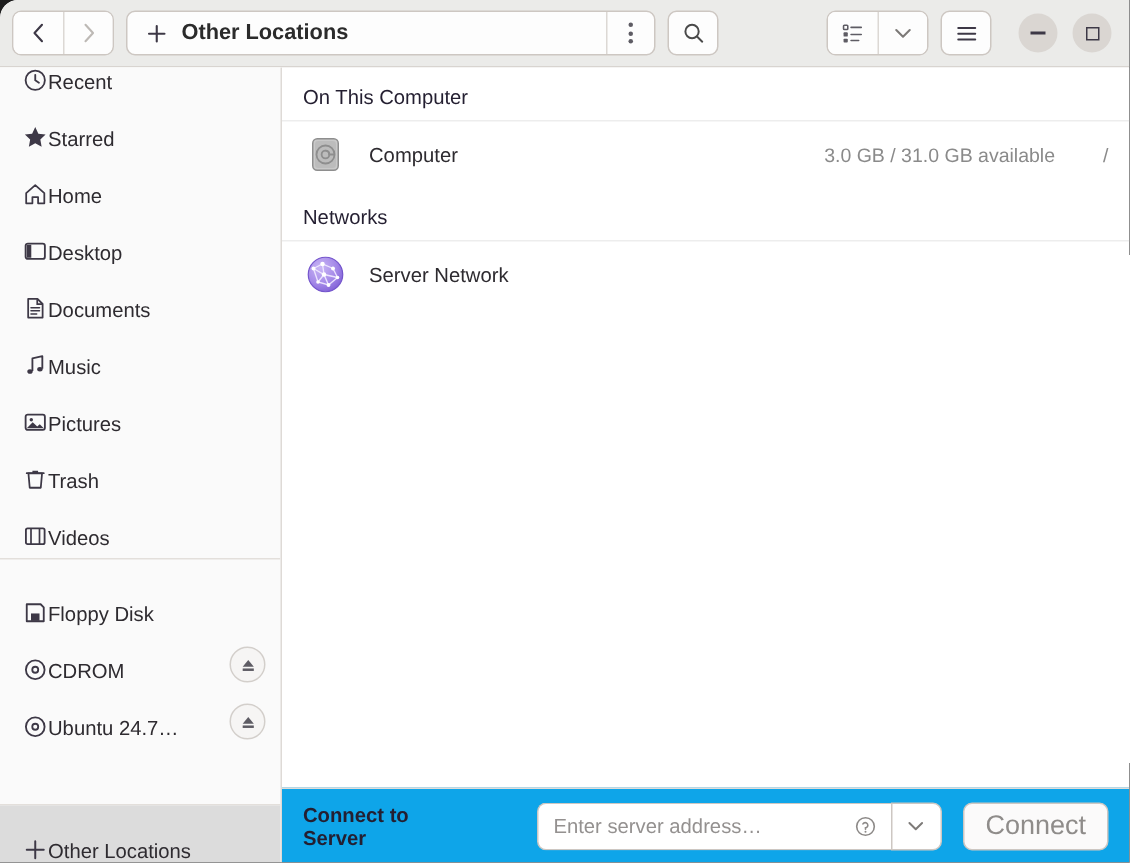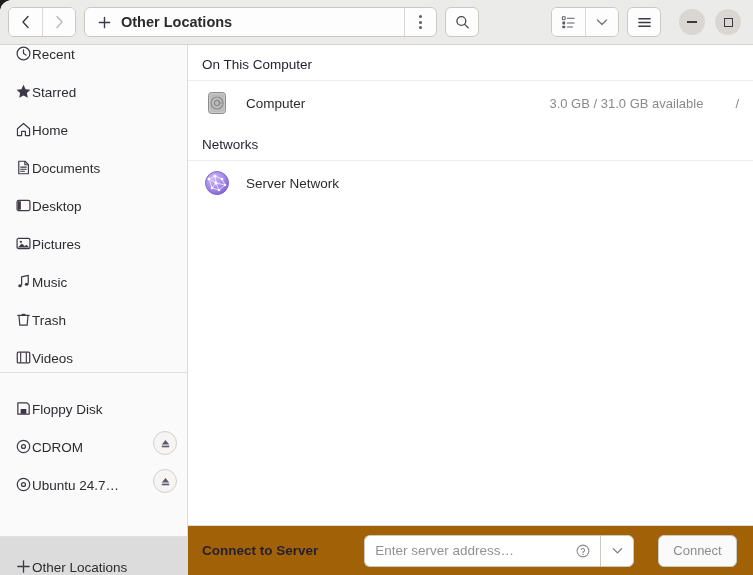--- a/index.html
+++ b/index.html
@@ -216,21 +216,21 @@
   .loc-icon { width: 30px; height: 30px; flex: 0 0 30px; display: flex; align-items: center; justify-content: center; }
   .loc-name { font-size: 13.5px; color: #2e2b30; flex: 1; }
   .loc-space { font-size: 13px; color: #8a8a8a; white-space: nowrap; }
   .loc-mount { font-size: 13px; color: #8a8a8a; margin-left: 18px; }
 
   
   .connbar {
     height: 50px;
     min-height: 50px;
     border-top: 1px solid #e0dcd8;
-    background: #a16207;
+    background: #0ea5e9;
     display: flex;
     align-items: center;
     padding: 16px 14px;
     gap: 0;
   }
   .conn-title { font-size: 13.5px; font-weight: bold; color: #241f31; }
   .conn-entrygroup {
     margin-left: 46px;
     display: flex;
     height: 32px;
@@ -262,28 +262,28 @@
   .helpicon { width: 18px; height: 18px; flex: 0 0 18px; display:flex; align-items:center; justify-content:center; cursor: pointer; }
   .conn-drop {
     width: 34px;
     border: 1px solid #cdc7c2;
     border-radius: 0 6px 6px 0;
     background: #fff;
     display: flex; align-items: center; justify-content: center;
     cursor: pointer;
   }
   .conn-btn {
-    margin-left: 24px;
+    margin-left: 14px;
     height: 32px;
     border: 1px solid #cdc7c2;
     border-radius: 6px;
     background: #fbfafa;
     display: flex; align-items: center;
     padding: 0 14px;
-    font-size: 13px;
+    font-size: 18px;
     color: #8f8c8a;
     white-space: nowrap;
     cursor: pointer;
     text-align: center;
   }
 </style>
 </head>
 <body>
 
 <div class="window">
@@ -390,59 +390,59 @@
               <svg width="17" height="17" viewBox="0 0 18 18">
                   <path d="M2.6 8.2 L9 2.6 L15.4 8.2 V15.4 H11 V11 H7 V15.4 H2.6 Z" fill="none" stroke="#3d3846" stroke-width="1.25" stroke-linejoin="round"></path>
                 </svg>
             </span>
             <span class="sb-label">Home</span>
           </div>
 
           <div class="sb-item">
             <span class="sb-icon">
               <svg width="17" height="17" viewBox="0 0 18 18">
+                  <rect x="2.2" y="3.6" width="13.6" height="10.8" rx="1.6" fill="none" stroke="#3d3846" stroke-width="1.3"></rect>
+                  <path d="M3 4.4 H6.2 V13.6 H3 Z" fill="#3d3846"></path>
+                </svg>
+            </span>
+            <span class="sb-label">Desktop</span>
+          </div>
+
+          <div class="sb-item">
+            <span class="sb-icon">
+              <svg width="17" height="17" viewBox="0 0 18 18">
                   <path d="M4 2.4 H10.6 L14.2 6 V15.6 H4 Z" fill="none" stroke="#3d3846" stroke-width="1.25" stroke-linejoin="round"></path>
                   <path d="M10.4 2.6 V6.1 H13.9" fill="none" stroke="#3d3846" stroke-width="1.2"></path>
                   <path d="M6 8.6 H12 M6 10.8 H12 M6 13 H10" stroke="#3d3846" stroke-width="1.1" stroke-linecap="round"></path>
                 </svg>
             </span>
             <span class="sb-label">Documents</span>
           </div>
 
-          <div class="sb-item">
-            <span class="sb-icon">
-              <svg width="17" height="17" viewBox="0 0 18 18">
-                  <rect x="2.2" y="3.6" width="13.6" height="10.8" rx="1.6" fill="none" stroke="#3d3846" stroke-width="1.3"></rect>
-                  <path d="M3 4.4 H6.2 V13.6 H3 Z" fill="#3d3846"></path>
-                </svg>
-            </span>
-            <span class="sb-label">Desktop</span>
-          </div>
-
+
+          <div class="sb-item">
+            <span class="sb-icon">
+              <svg width="17" height="17" viewBox="0 0 18 18">
+                  <path d="M7 13 V4.2 L14 2.6 V11.4" fill="none" stroke="#3d3846" stroke-width="1.3" stroke-linejoin="round"></path>
+                  <ellipse cx="5.3" cy="13.4" rx="1.9" ry="1.6" fill="#3d3846"></ellipse>
+                  <ellipse cx="12.3" cy="11.8" rx="1.9" ry="1.6" fill="#3d3846"></ellipse>
+                </svg>
+            </span>
+            <span class="sb-label">Music</span>
+          </div>
 
           <div class="sb-item">
             <span class="sb-icon">
               <svg width="17" height="17" viewBox="0 0 18 18">
                   <rect x="2.2" y="3.6" width="13.6" height="10.8" rx="1.5" fill="none" stroke="#3d3846" stroke-width="1.3"></rect>
                   <circle cx="6.2" cy="7.2" r="1.2" fill="#3d3846"></circle>
                   <path d="M3 13.2 L7.2 9 L10.4 12 L12.2 10.4 L15 13.2" fill="#3d3846"></path>
                 </svg>
             </span>
             <span class="sb-label">Pictures</span>
-          </div>
-
-          <div class="sb-item">
-            <span class="sb-icon">
-              <svg width="17" height="17" viewBox="0 0 18 18">
-                  <path d="M7 13 V4.2 L14 2.6 V11.4" fill="none" stroke="#3d3846" stroke-width="1.3" stroke-linejoin="round"></path>
-                  <ellipse cx="5.3" cy="13.4" rx="1.9" ry="1.6" fill="#3d3846"></ellipse>
-                  <ellipse cx="12.3" cy="11.8" rx="1.9" ry="1.6" fill="#3d3846"></ellipse>
-                </svg>
-            </span>
-            <span class="sb-label">Music</span>
           </div>
 
           <div class="sb-item">
             <span class="sb-icon">
               <svg width="17" height="17" viewBox="0 0 18 18">
                   <path d="M4.2 4.8 H13.8 L12.9 15 H5.1 Z" fill="none" stroke="#3d3846" stroke-width="1.25" stroke-linejoin="round"></path>
                   <path d="M3 4.7 H15" stroke="#3d3846" stroke-width="1.3" stroke-linecap="round"></path>
                   <path d="M7 3 H11 V4.6 H7 Z" fill="#3d3846"></path>
                 </svg>
             </span>

